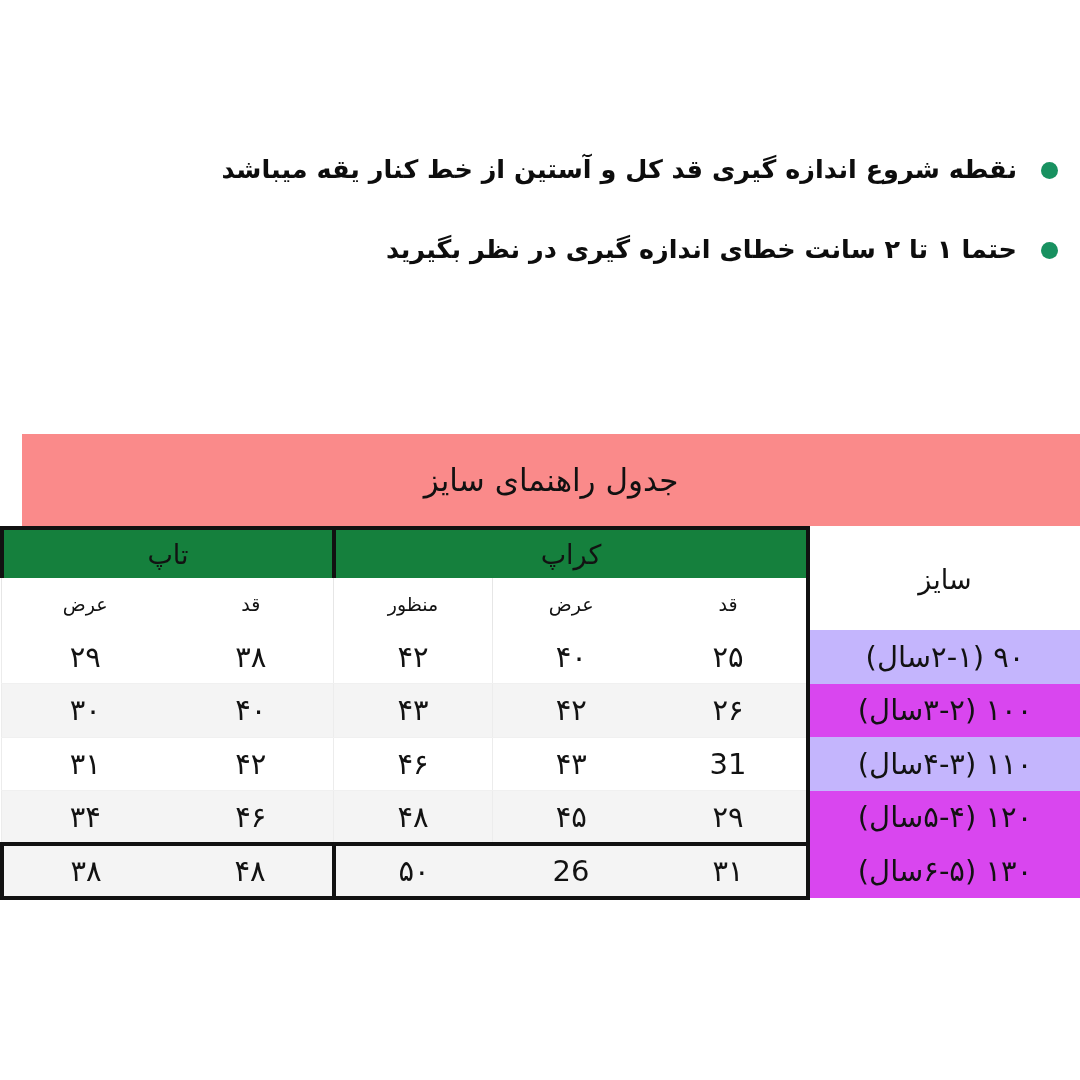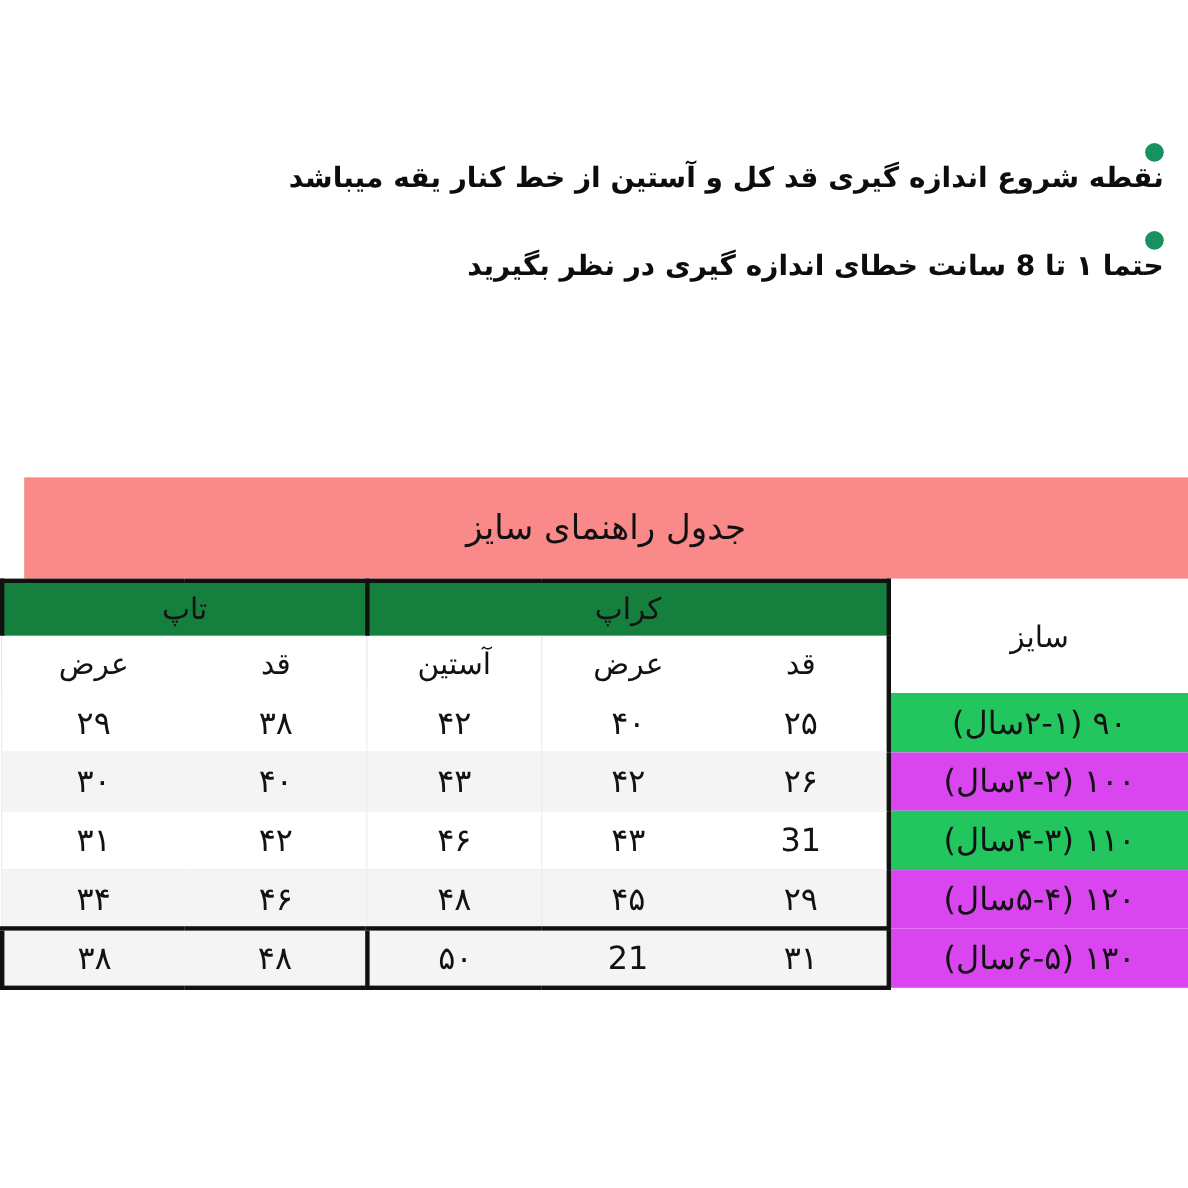--- a/index.html
+++ b/index.html
@@ -18,21 +18,22 @@
   
   .notes {
     position: absolute;
     top: 130px;
     right: 22px;
     left: 0;
     direction: rtl;
   }
   .note-row {
     display: flex;
-    flex-direction: column;
+    flex-direction: row;
+    align-items: center;
     justify-content: flex-start;
     height: 80px;
     padding-right: 0;
   }
   .note-bullet {
     width: 17px;
     height: 17px;
     border-radius: 50%;
     background: #189160;
     flex: 0 0 auto;
@@ -95,42 +96,42 @@
 
   
   tr.group-row th {
     height: 50px;
     background: #15803d;
     font-size: 27px;
   }
   tr.sub-row th {
     height: 52px;
     background: #ffffff;
-    font-size: 27px;
+    font-size: 19px;
   }
   th.size-head {
     background: #ffffff !important;
     font-size: 28px;
     border: none !important;
   }
 
   
   tr.data-row td {
     height: 53.5px;
     font-size: 29px;
   }
   tr.row-odd td  { background: #ffffff; }
   tr.row-even td { background: #F4F4F4; }
   td.size-cell {
     font-size: 29px;
     border: none !important;
     text-align: right;
     padding-right: 10px;
   }
-  tr.row-odd  td.size-cell { background: #22c55e; }
+  tr.row-odd  td.size-cell { background: #c4b5fd; }
   tr.row-even td.size-cell { background: #d946ef; }
 
   
   .bx-thick-r { border-right: 4px solid #111111; }
   .bx-thick-l { border-left: 4px solid #111111; }
   .bx-thick-t { border-top: 4px solid #111111; }
   .bx-thick-b { border-bottom: 4px solid #111111; }
   .bx-thin-l  { border-left: 1.5px solid #ececec; }
   .bx-thin-b  { border-bottom: 1.5px solid #f0f0f0; }
   .bx-sub-l   { border-left: 1.5px solid #e6e6e6; }
@@ -141,21 +142,21 @@
 <div class="notes">
 
   <div class="note-row">
     <span class="note-bullet"></span>
     <span class="note-text">نقطه شروع اندازه گیری قد کل و آستین از خط کنار یقه میباشد</span>
   </div>
 
 
   <div class="note-row">
     <span class="note-bullet"></span>
-    <span class="note-text">حتما ۱ تا 8 سانت خطای اندازه گیری در نظر بگیرید</span>
+    <span class="note-text">حتما ۱ تا ۲ سانت خطای اندازه گیری در نظر بگیرید</span>
   </div>
 
 </div>
 
 <div class="table-wrap">
 
   <div class="title-bar">
     <span>جدول راهنمای سایز</span>
   </div>
 
@@ -171,21 +172,21 @@
 
     <thead>
       <tr class="group-row">
         <th class="size-head" rowspan="2">سایز</th>
         <th colspan="3" class="bx-thick-r bx-thick-t bx-thick-l">کراپ</th>
         <th colspan="2" class="bx-thick-t bx-thick-l">تاپ</th>
       </tr>
       <tr class="sub-row">
         <th class="bx-thick-r">قد</th>
         <th class="bx-sub-l">عرض</th>
-        <th class="bx-sub-l bx-thick-l">آستین</th>
+        <th class="bx-sub-l bx-thick-l">منظور</th>
         <th>قد</th>
         <th class="bx-sub-l bx-thick-l">عرض</th>
       </tr>
     </thead>
 
     <tbody>
 
       <tr class="data-row row-odd">
         <td class="size-cell">۹۰ (۲-۱سال)</td>
         <td class="bx-thick-r bx-thin-b">۲۵</td>
@@ -218,21 +219,21 @@
         <td class="bx-thick-r bx-thick-b">۲۹</td>
         <td class="bx-thin-l bx-thick-b">۴۵</td>
         <td class="bx-thin-l bx-thick-b bx-thick-l">۴۸</td>
         <td class="bx-thick-b">۴۶</td>
         <td class="bx-thin-l bx-thick-b bx-thick-l">۳۴</td>
       </tr>
 
       <tr class="data-row row-even">
         <td class="size-cell">۱۳۰ (۶-۵سال)</td>
         <td class="bx-thick-r bx-thick-b">۳۱</td>
-        <td class="bx-thick-b">21</td>
+        <td class="bx-thick-b">26</td>
         <td class="bx-thick-b bx-thick-l">۵۰</td>
         <td class="bx-thick-b">۴۸</td>
         <td class="bx-thick-b bx-thick-l">۳۸</td>
       </tr>
 
     </tbody>
   </table>
 </div>
 
 </body></html>

